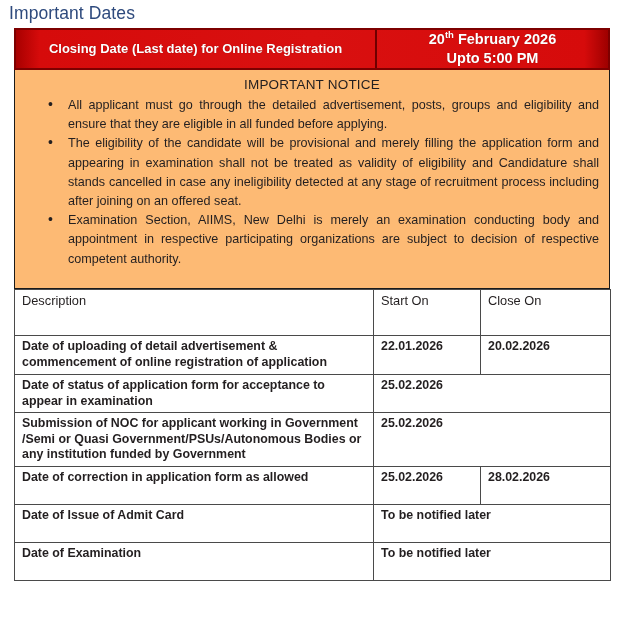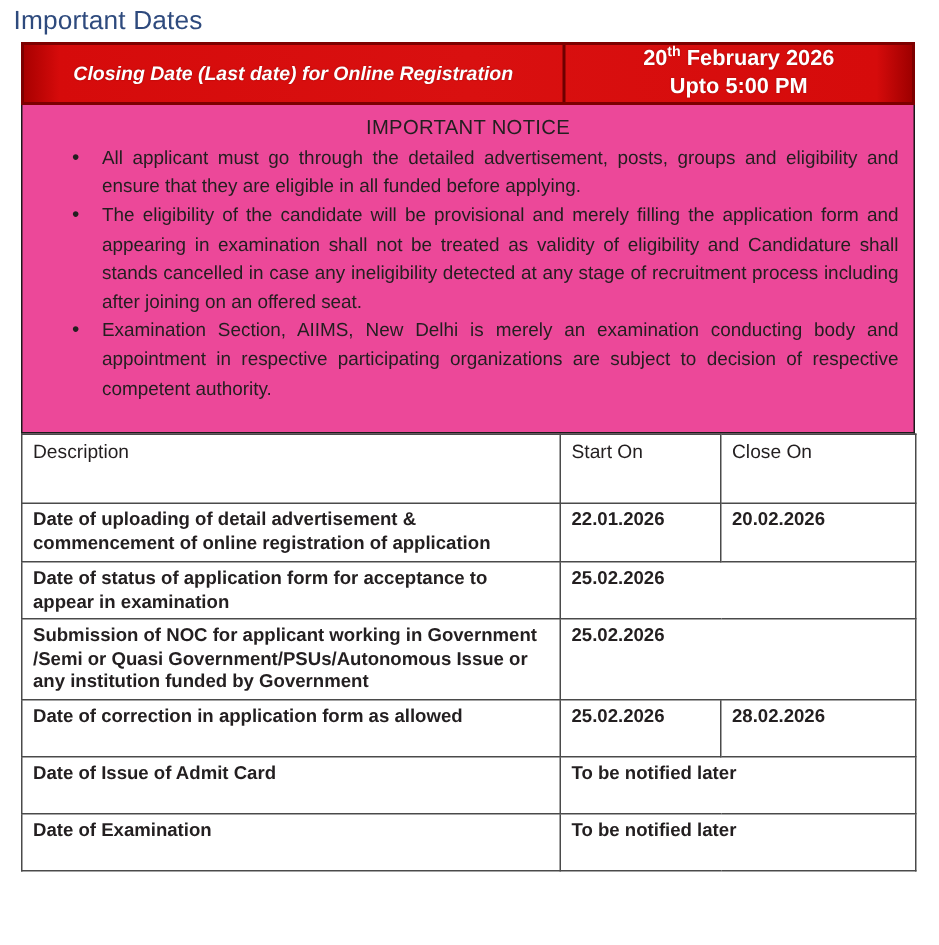--- a/index.html
+++ b/index.html
@@ -50,21 +50,20 @@
     align-items: stretch;
   }
   .banner-left {
     width: 361px;
     box-sizing: border-box;
     border-right: 2px solid #6e0000;
     display: flex;
     align-items: center;
     justify-content: center;
     padding: 0 4px;
-    font-style: italic;
   }
   .banner-left-text {
     color: #ffffff;
     font-size: 13px;
     font-weight: bold;
     text-align: center;
     line-height: 16px;
     text-shadow: 0 0 1px rgba(0,0,0,.35);
   }
   .banner-right {
@@ -94,21 +93,21 @@
   
   .notice-box {
     position: absolute;
     left: 14px;
     top: 70px;
     width: 596px;
     height: 219px;
     box-sizing: border-box;
     border: 1.6px solid #1a1a1a;
     border-top: none;
-    background: #ec4899;
+    background: #fdba74;
     padding: 4px 10px 2px 10px;
   }
   .notice-heading {
     text-align: center;
     font-size: 13.5px;
     font-weight: 400;
     letter-spacing: 0.2px;
     line-height: 19px;
     color: #231f20;
     margin: 1px 0 2px 0;
@@ -226,21 +225,21 @@
       <tr class="r1">
         <td class="desc-cell">Date of uploading of detail advertisement &amp; commencement of online registration of application</td>
         <td class="val-cell">22.01.2026</td>
         <td class="val-cell">20.02.2026</td>
       </tr>
       <tr class="r2">
         <td class="desc-cell">Date of status of application form for acceptance to appear in examination</td>
         <td class="val-cell" colspan="2">25.02.2026</td>
       </tr>
       <tr class="r3">
-        <td class="desc-cell">Submission of NOC for applicant working in Government /Semi or Quasi Government/PSUs/Autonomous Issue or any institution funded by Government</td>
+        <td class="desc-cell">Submission of NOC for applicant working in Government /Semi or Quasi Government/PSUs/Autonomous Bodies or any institution funded by Government</td>
         <td class="val-cell" colspan="2">25.02.2026</td>
       </tr>
       <tr class="r4">
         <td class="desc-cell">Date of correction in application form as allowed</td>
         <td class="val-cell">25.02.2026</td>
         <td class="val-cell">28.02.2026</td>
       </tr>
       <tr class="r6">
         <td class="desc-cell">Date of Issue of Admit Card</td>
         <td class="val-cell" colspan="2">To be notified later</td>

